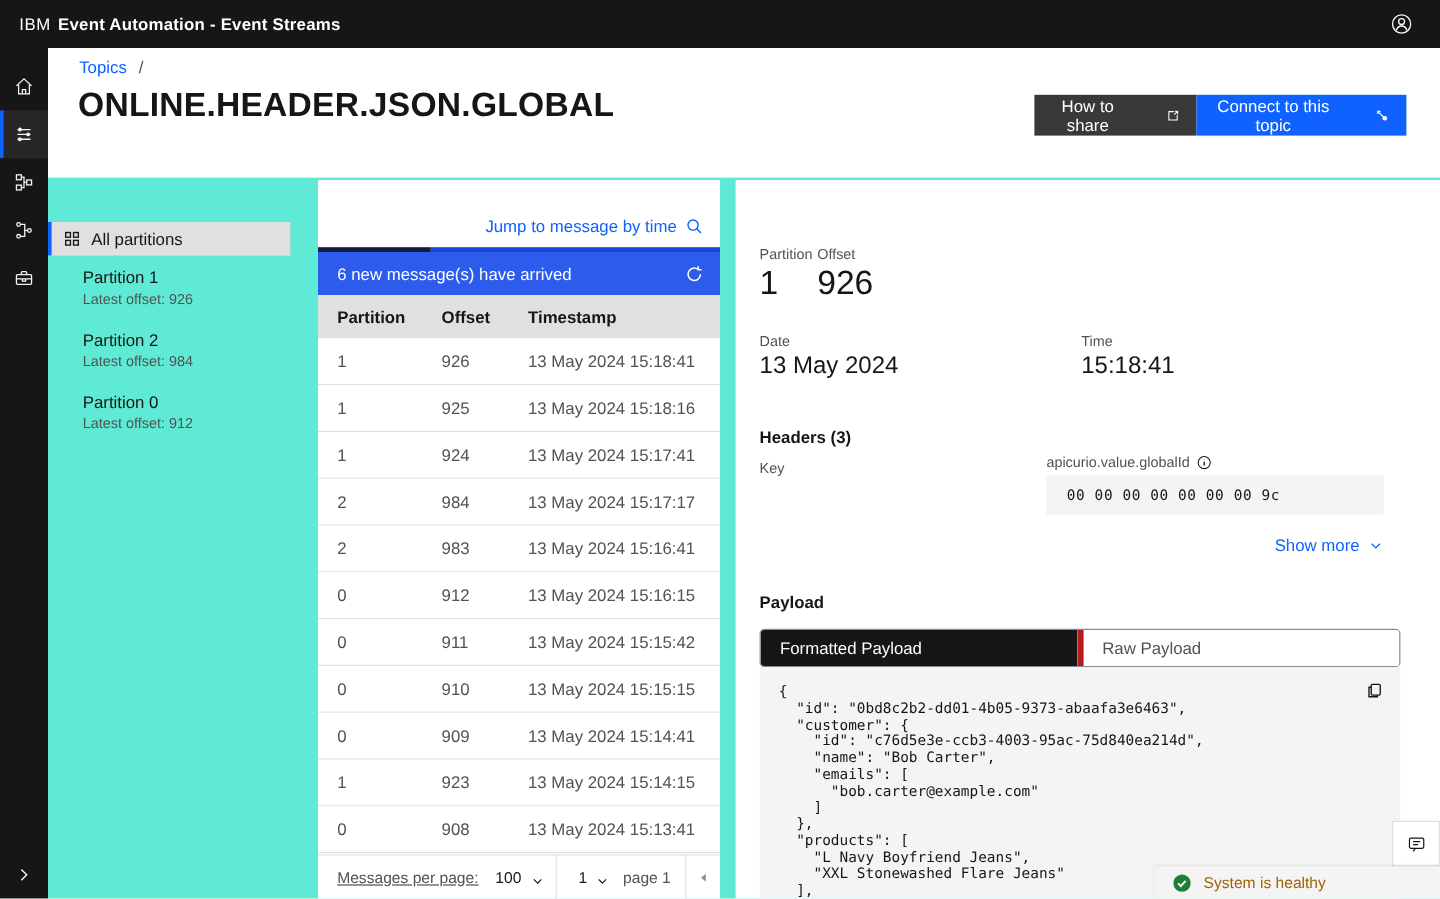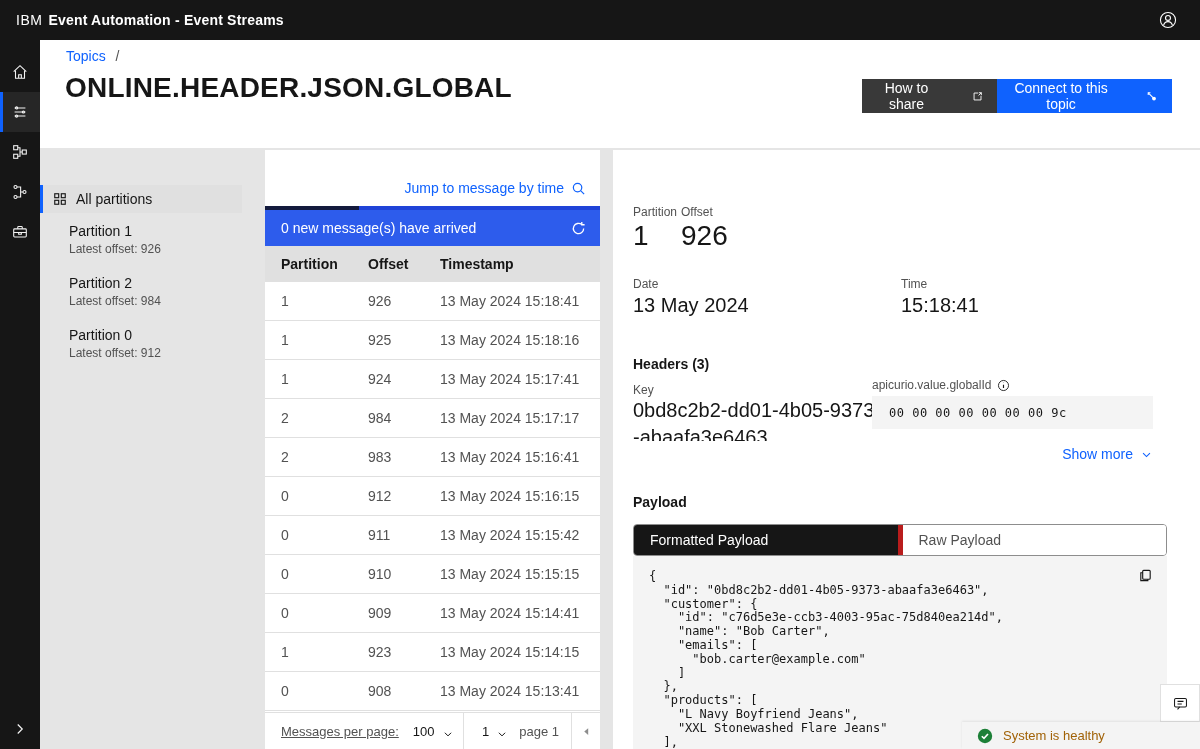--- a/index.html
+++ b/index.html
@@ -32,21 +32,21 @@
   .btn { height:34px; display:flex; align-items:center; justify-content:space-between; font-size:14px; color:#fff; border:none; cursor:pointer; padding:0 14px;gap:11px; }
   .btn svg { margin-left:24px; }
   .btn-share { width:135px; background:#393939; }
   .btn-connect { width:175px; background:#0f62fe; }
   .tabs { position:absolute; left:26px; top:108px; display:flex; }
   .tab { height:35px; width:131px; padding-left:12px; display:flex; align-items:flex-start; padding-top:7px; font-size:14px; cursor:pointer; }
   .tab.active { color:#161616; font-weight:700; border-bottom:2px solid #0f62fe; }
   .tab.inactive { color:#525252; border-bottom:2px solid #e0e0e0; width:133px; padding-left:14px; }
 
   
-  .content { position:absolute; left:40px; top:148px; right:0; bottom:0; background:#e5e5e5; }
+  .content { position:absolute; left:40px; top:148px; right:0; bottom:0; background:#5eead4; }
 
   
   .partitions { position:absolute; left:0; top:37px; width:202px; }
   .part-all { height:28px; background:#e0e0e0; box-shadow:inset 3px 0 0 0 #0f62fe; display:flex; align-items:center; padding-left:13px; cursor:pointer; }
   .part-all .grid-ico { margin-right:9px; display:flex; }
   .part-all span { font-size:14px; color:#161616; }
   .part-item { padding:10px 0 9px 29px; cursor:pointer; }
   .part-name { font-size:14px; color:#161616; }
   .part-sub { font-size:12px; color:#525252; margin-top:3px; }
 
@@ -230,21 +230,21 @@
               <circle cx="7" cy="7" r="4.5"></circle>
               <path d="M10.5 10.5 14 14"></path>
             </svg>
         </span>
       </div>
       <div class="progress-strip">
           <div class="seg1"></div>
           <div class="seg2"></div>
         </div>
       <div class="banner">
-        <span>0 new message(s) have arrived</span>
+        <span>6 new message(s) have arrived</span>
         <span class="refresh">
           <svg width="15" height="15" viewBox="0 0 16 16" stroke="#fff" fill="none" stroke-width="1.4">
               <path d="M13.5 8a5.5 5.5 0 1 1-2-4.2"></path>
               <path d="M11.5 1v3h3"></path>
             </svg>
         </span>
       </div>
       <div class="thead">
         <span class="c1">Partition</span>
         <span class="c2">Offset</span>
@@ -339,21 +339,20 @@
       <span class="dlabel" style="left:68px; top:55px;">Offset</span>
       <span class="dbig" style="left:68px; top:70px;">926</span>
 
       <span class="dlabel" style="left:20px; top:127px;">Date</span>
       <span class="dmed" style="left:20px; top:144px;">13 May 2024</span>
       <span class="dlabel" style="left:288px; top:127px;">Time</span>
       <span class="dmed" style="left:288px; top:144px;">15:18:41</span>
 
       <span class="dtitle" style="left:20px; top:206px;">Headers (3)</span>
       <span class="dlabel" style="left:20px; top:233px;">Key</span>
-      <div class="key-value">0bd8c2b2-dd01-4b05-9373-abaafa3e6463</div>
 
       <div class="hdr-name">
         <span>apicurio.value.globalId</span>
         <svg width="13" height="13" viewBox="0 0 16 16" stroke="#161616" fill="none" stroke-width="1.1">
             <circle cx="8" cy="8" r="6.2"></circle>
             <path d="M8 7v4M8 4.6v.2" stroke-width="1.4"></path>
           </svg>
       </div>
       <div class="hex-box">00 00 00 00 00 00 00 9c</div>
 

